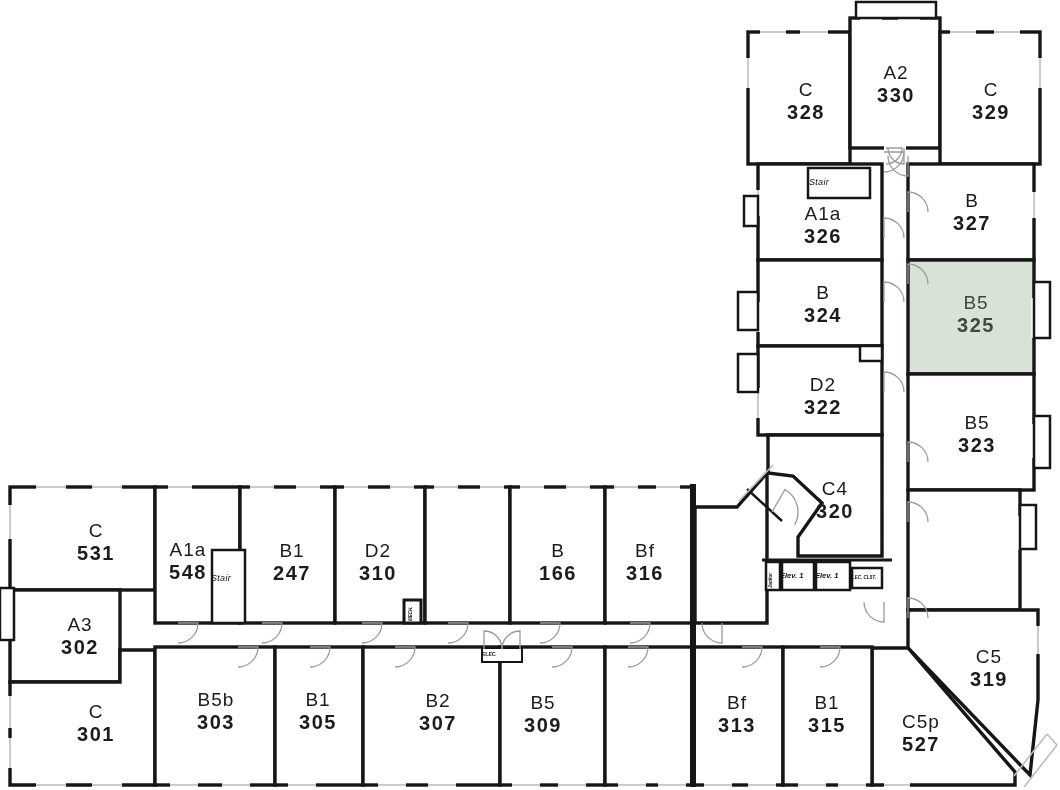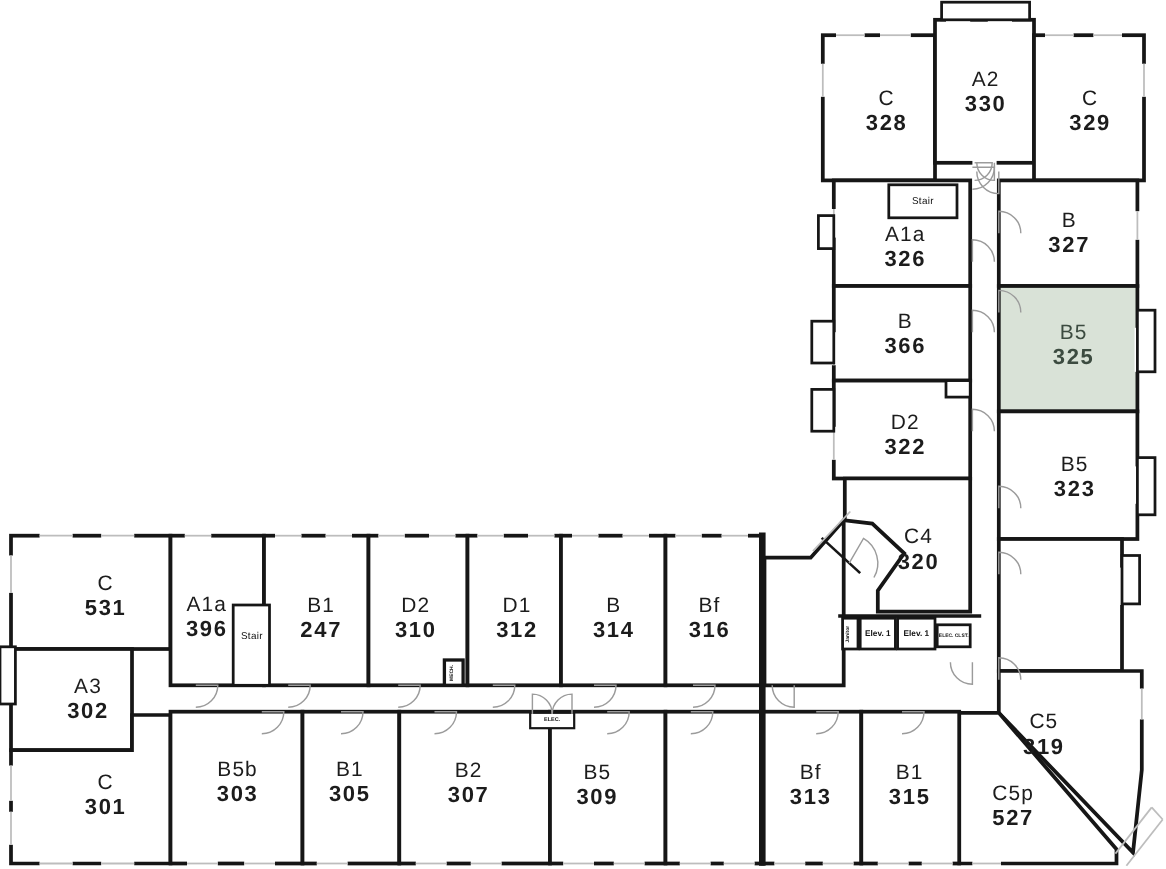--- a/index.html
+++ b/index.html
@@ -3,21 +3,21 @@
 <meta charset="utf-8">
 <style>
   html,body{margin:0;padding:0;background:#fff;}
   .plan{position:relative;width:1060px;height:790px;background:#ffffff;overflow:hidden;
         font-family:"Liberation Sans","DejaVu Sans",sans-serif;}
   .plan svg{position:absolute;left:0;top:0;}
   .unit{position:absolute;width:90px;text-align:center;color:#1c1c1c;cursor:pointer;}
   .unit .ut{font-size:19px;line-height:22px;letter-spacing:1px;font-weight:400;}
   .unit .un{font-size:20px;line-height:23px;letter-spacing:1.5px;font-weight:700;}
   .unit.hl{color:#3c4b40;}
-  .svclabel{position:absolute;color:#111;text-align:center;font-weight:600;}
+  .svclabel{position:absolute;color:#111;text-align:left;font-weight:600;font-style:italic;}
   .s9{font-size:9px;line-height:10px;letter-spacing:.3px;font-weight:500;}
   .s7{font-size:7.5px;line-height:8px;font-weight:600;}
   .s5{font-size:5px;line-height:6px;font-weight:700;}
   .s4{font-size:4.5px;line-height:5px;font-weight:700;}
   .vtext{writing-mode:vertical-rl;transform:rotate(180deg);}
 </style>
 </head>
 <body>
 
 <div class="plan">
@@ -239,69 +239,65 @@
 <div class="unit" style="left:778px;top:203px">
       <div class="ut">A1a</div>
       <div class="un">326</div>
     </div>
 <div class="unit" style="left:927px;top:190px">
       <div class="ut">B</div>
       <div class="un">327</div>
     </div>
 <div class="unit" style="left:778px;top:282px">
       <div class="ut">B</div>
-      <div class="un">366</div>
+      <div class="un">324</div>
     </div>
 <div class="unit hl" style="left:931px;top:292px">
       <div class="ut">B5</div>
       <div class="un">325</div>
     </div>
 <div class="unit" style="left:778px;top:374px">
       <div class="ut">D2</div>
       <div class="un">322</div>
     </div>
 <div class="unit" style="left:932px;top:412px">
       <div class="ut">B5</div>
       <div class="un">323</div>
     </div>
 <div class="unit" style="left:790px;top:478px">
       <div class="ut">C4</div>
       <div class="un">320</div>
     </div>
-<div class="unit" style="left:904px;top:646px">
+<div class="unit" style="left:944px;top:646px">
       <div class="ut">C5</div>
       <div class="un">319</div>
     </div>
 <div class="unit" style="left:876px;top:711px">
       <div class="ut">C5p</div>
       <div class="un">527</div>
     </div>
 <div class="unit" style="left:51px;top:520px">
       <div class="ut">C</div>
       <div class="un">531</div>
     </div>
 <div class="unit" style="left:143px;top:539px">
       <div class="ut">A1a</div>
-      <div class="un">396</div>
+      <div class="un">548</div>
     </div>
 <div class="unit" style="left:247px;top:540px">
       <div class="ut">B1</div>
       <div class="un">247</div>
     </div>
 <div class="unit" style="left:333px;top:540px">
       <div class="ut">D2</div>
       <div class="un">310</div>
     </div>
-<div class="unit" style="left:425px;top:540px">
-      <div class="ut">D1</div>
-      <div class="un">312</div>
-    </div>
 <div class="unit" style="left:513px;top:540px">
       <div class="ut">B</div>
-      <div class="un">314</div>
+      <div class="un">166</div>
     </div>
 <div class="unit" style="left:600px;top:540px">
       <div class="ut">Bf</div>
       <div class="un">316</div>
     </div>
 <div class="unit" style="left:35px;top:614px">
       <div class="ut">A3</div>
       <div class="un">302</div>
     </div>
 <div class="unit" style="left:51px;top:701px">
@@ -309,21 +305,21 @@
       <div class="un">301</div>
     </div>
 <div class="unit" style="left:171px;top:689px">
       <div class="ut">B5b</div>
       <div class="un">303</div>
     </div>
 <div class="unit" style="left:273px;top:689px">
       <div class="ut">B1</div>
       <div class="un">305</div>
     </div>
-<div class="unit" style="left:381px;top:690px">
+<div class="unit" style="left:393px;top:690px">
       <div class="ut">B2</div>
       <div class="un">307</div>
     </div>
 <div class="unit" style="left:498px;top:692px">
       <div class="ut">B5</div>
       <div class="un">309</div>
     </div>
 <div class="unit" style="left:692px;top:692px">
       <div class="ut">Bf</div>
       <div class="un">313</div>

